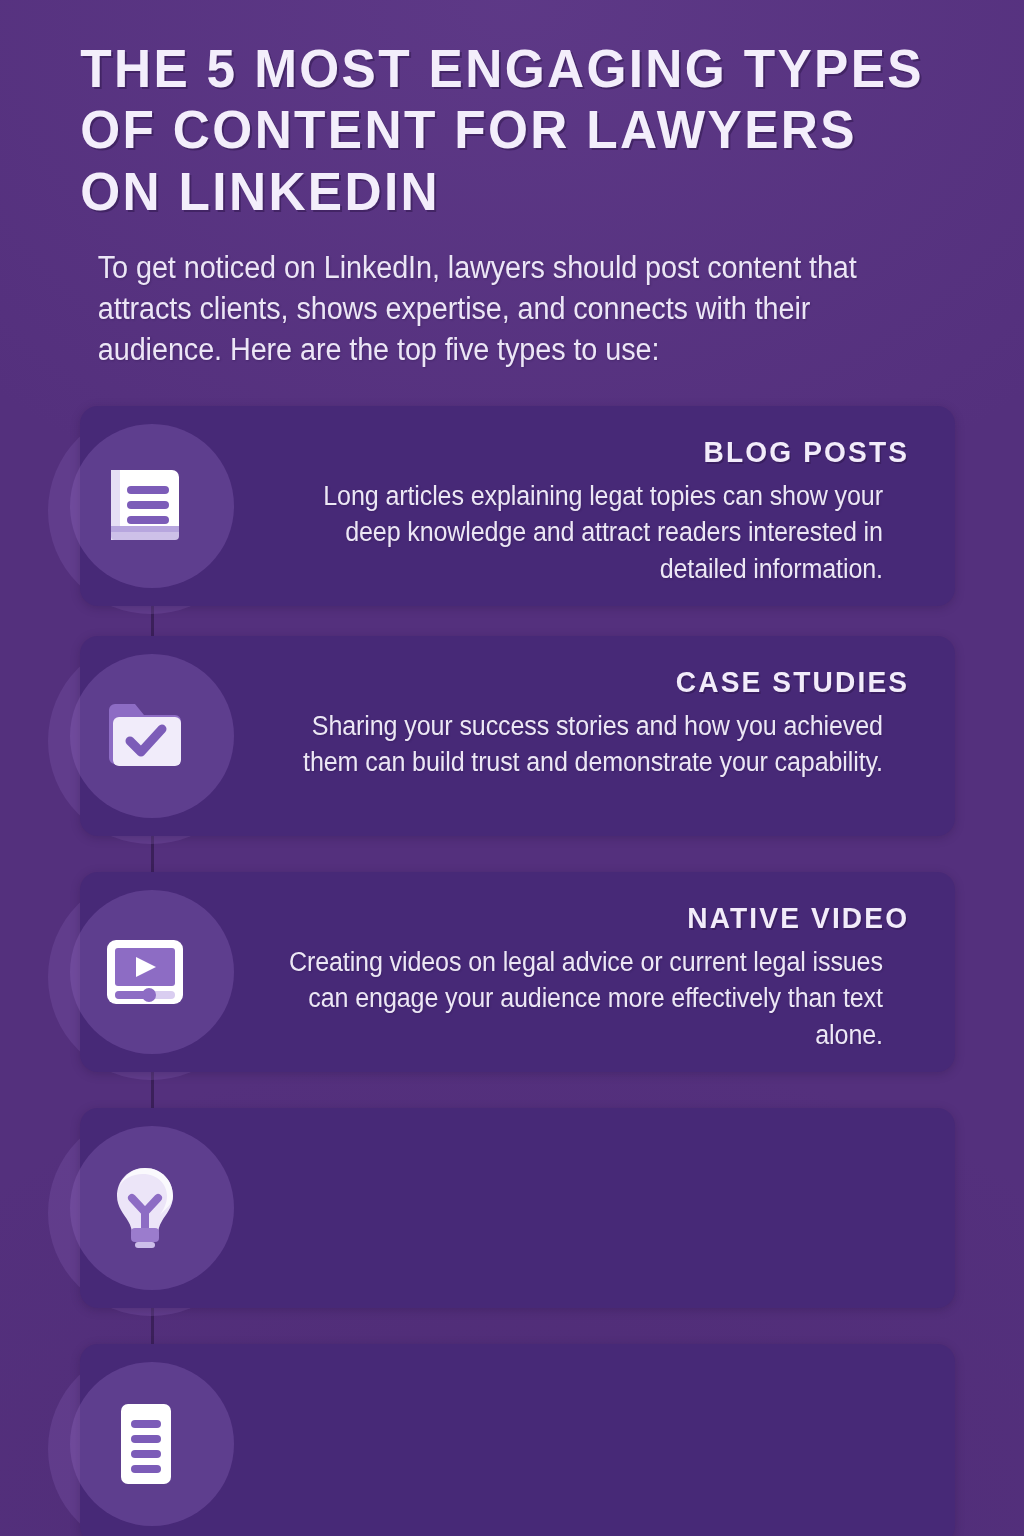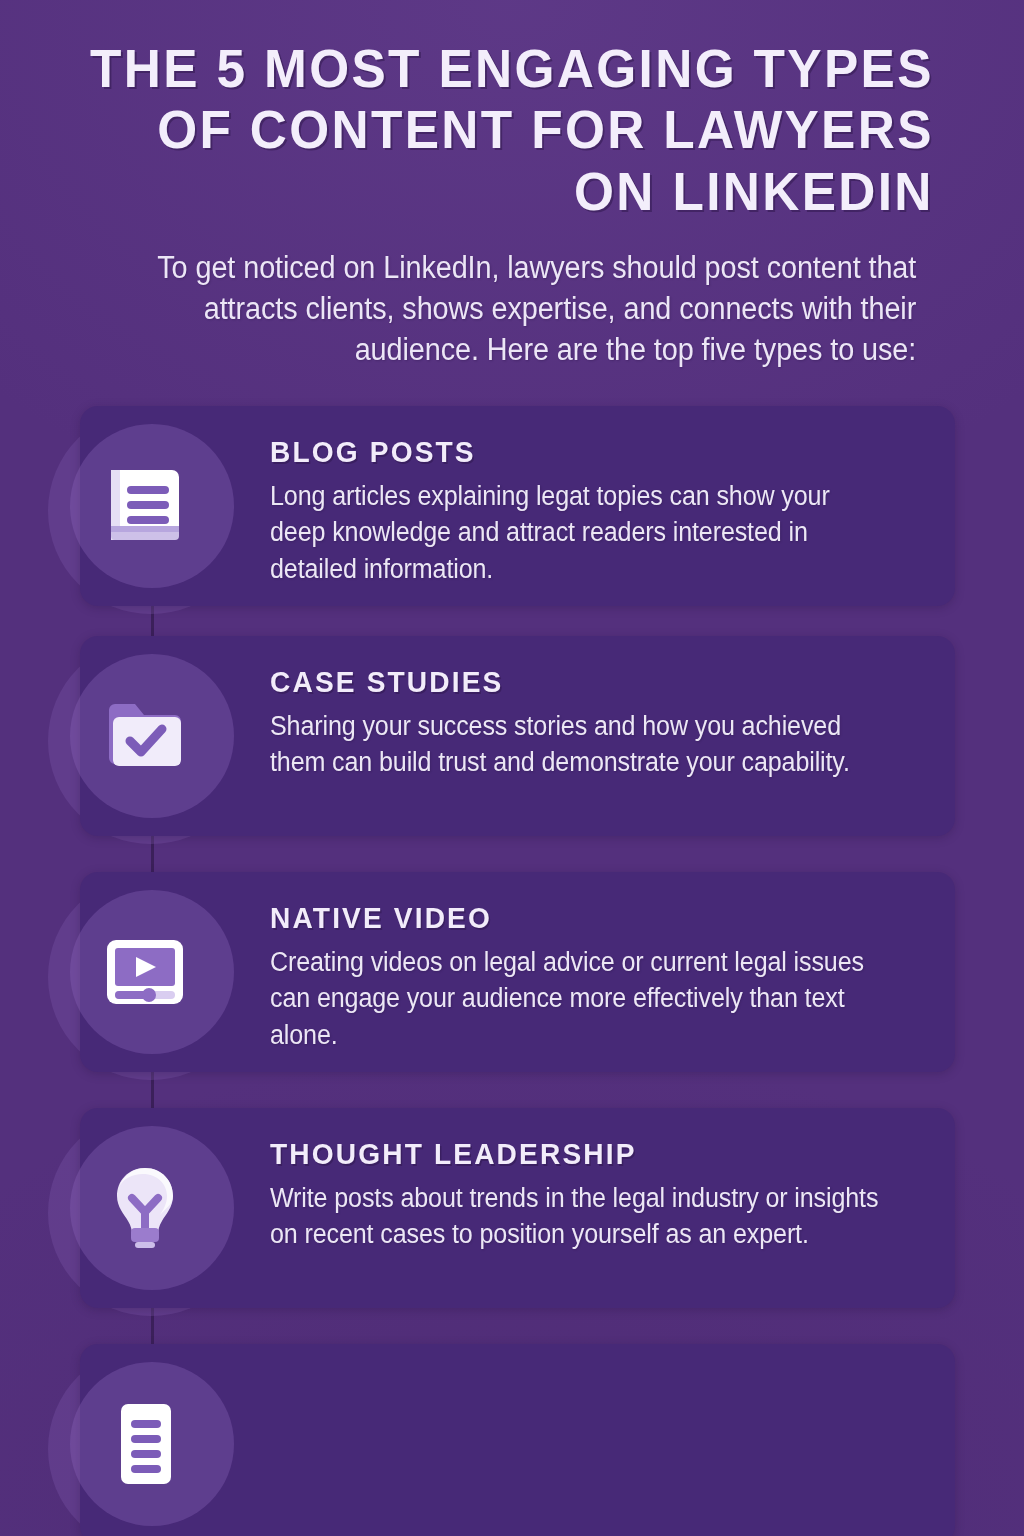--- a/index.html
+++ b/index.html
@@ -29,21 +29,21 @@
 
   .page {
     position: relative;
     width: 1024px;
     height: 1536px;
   }
 
   
   .header {
     padding: 38px 46px 0 36px;
-    text-align: right;
+    text-align: left;
   }
 
   .title {
     font-family: "Liberation Sans Narrow", "Liberation Sans", sans-serif;
     font-size: 53px;
     line-height: 1.16;
     font-weight: bold;
     color: #f3eefb;
     letter-spacing: 2.4px;
     text-transform: uppercase;
@@ -65,20 +65,21 @@
     text-shadow: 1px 1px 2px rgba(40,18,66,0.30);
   }
 
   
   .timeline {
     position: absolute;
     left: 0;
     top: 396px;
     width: 1024px;
     height: 1140px;
+    text-align: right;
   }
 
   
   .connector {
     position: absolute;
     left: 151px;
     top: 175px;
     width: 3px;
     height: 1000px;
     background: #3a2059;
@@ -263,24 +264,20 @@
         <div class="icon-disc"></div>
         <div class="icon-wrap">
           <svg width="92" height="92" viewBox="0 0 92 92" aria-hidden="true">
             <path d="M46 6 C29 6 18 19 18 34 C18 45 25 52 29 59 C32 64 33 68 33 72 L59 72 C59 68 60 64 63 59 C67 52 74 45 74 34 C74 19 63 6 46 6 Z" fill="#ece5f8"></path>
             <path d="M46 6 C34 6 24 14 20 25 C24 17 33 12 44 12 C58 12 68 22 68 34 C68 42 64 48 61 53 C67 46 74 42 74 34 C74 19 63 6 46 6 Z" fill="#ffffff" opacity="0.75"></path>
             <path d="M46 66 L46 50 M46 50 L33 36 M46 50 L59 36" stroke="#8d6cc4" stroke-width="8" stroke-linecap="round" stroke-linejoin="round" fill="none"></path>
             <rect x="32" y="66" width="28" height="14" rx="4" fill="#9b7ccd"></rect>
             <rect x="36" y="80" width="20" height="6" rx="3" fill="#cdbfea"></rect>
           </svg>
         </div>
-        <div class="card-text">
-          <div class="card-title">THOUGHT LEADERSHIP</div>
-          <div class="card-body">Write posts about trends in the legal industry or insights on recent cases to position yourself as an expert.</div>
-        </div>
       </div>
     </div>
 
     <div class="row row-4">
       <div class="halo"></div>
       <div class="card">
         <div class="icon-disc"></div>
         <div class="icon-wrap">
           <svg width="92" height="92" viewBox="0 0 92 92" aria-hidden="true">
             <rect x="22" y="6" width="50" height="80" rx="7" fill="#ffffff"></rect>

